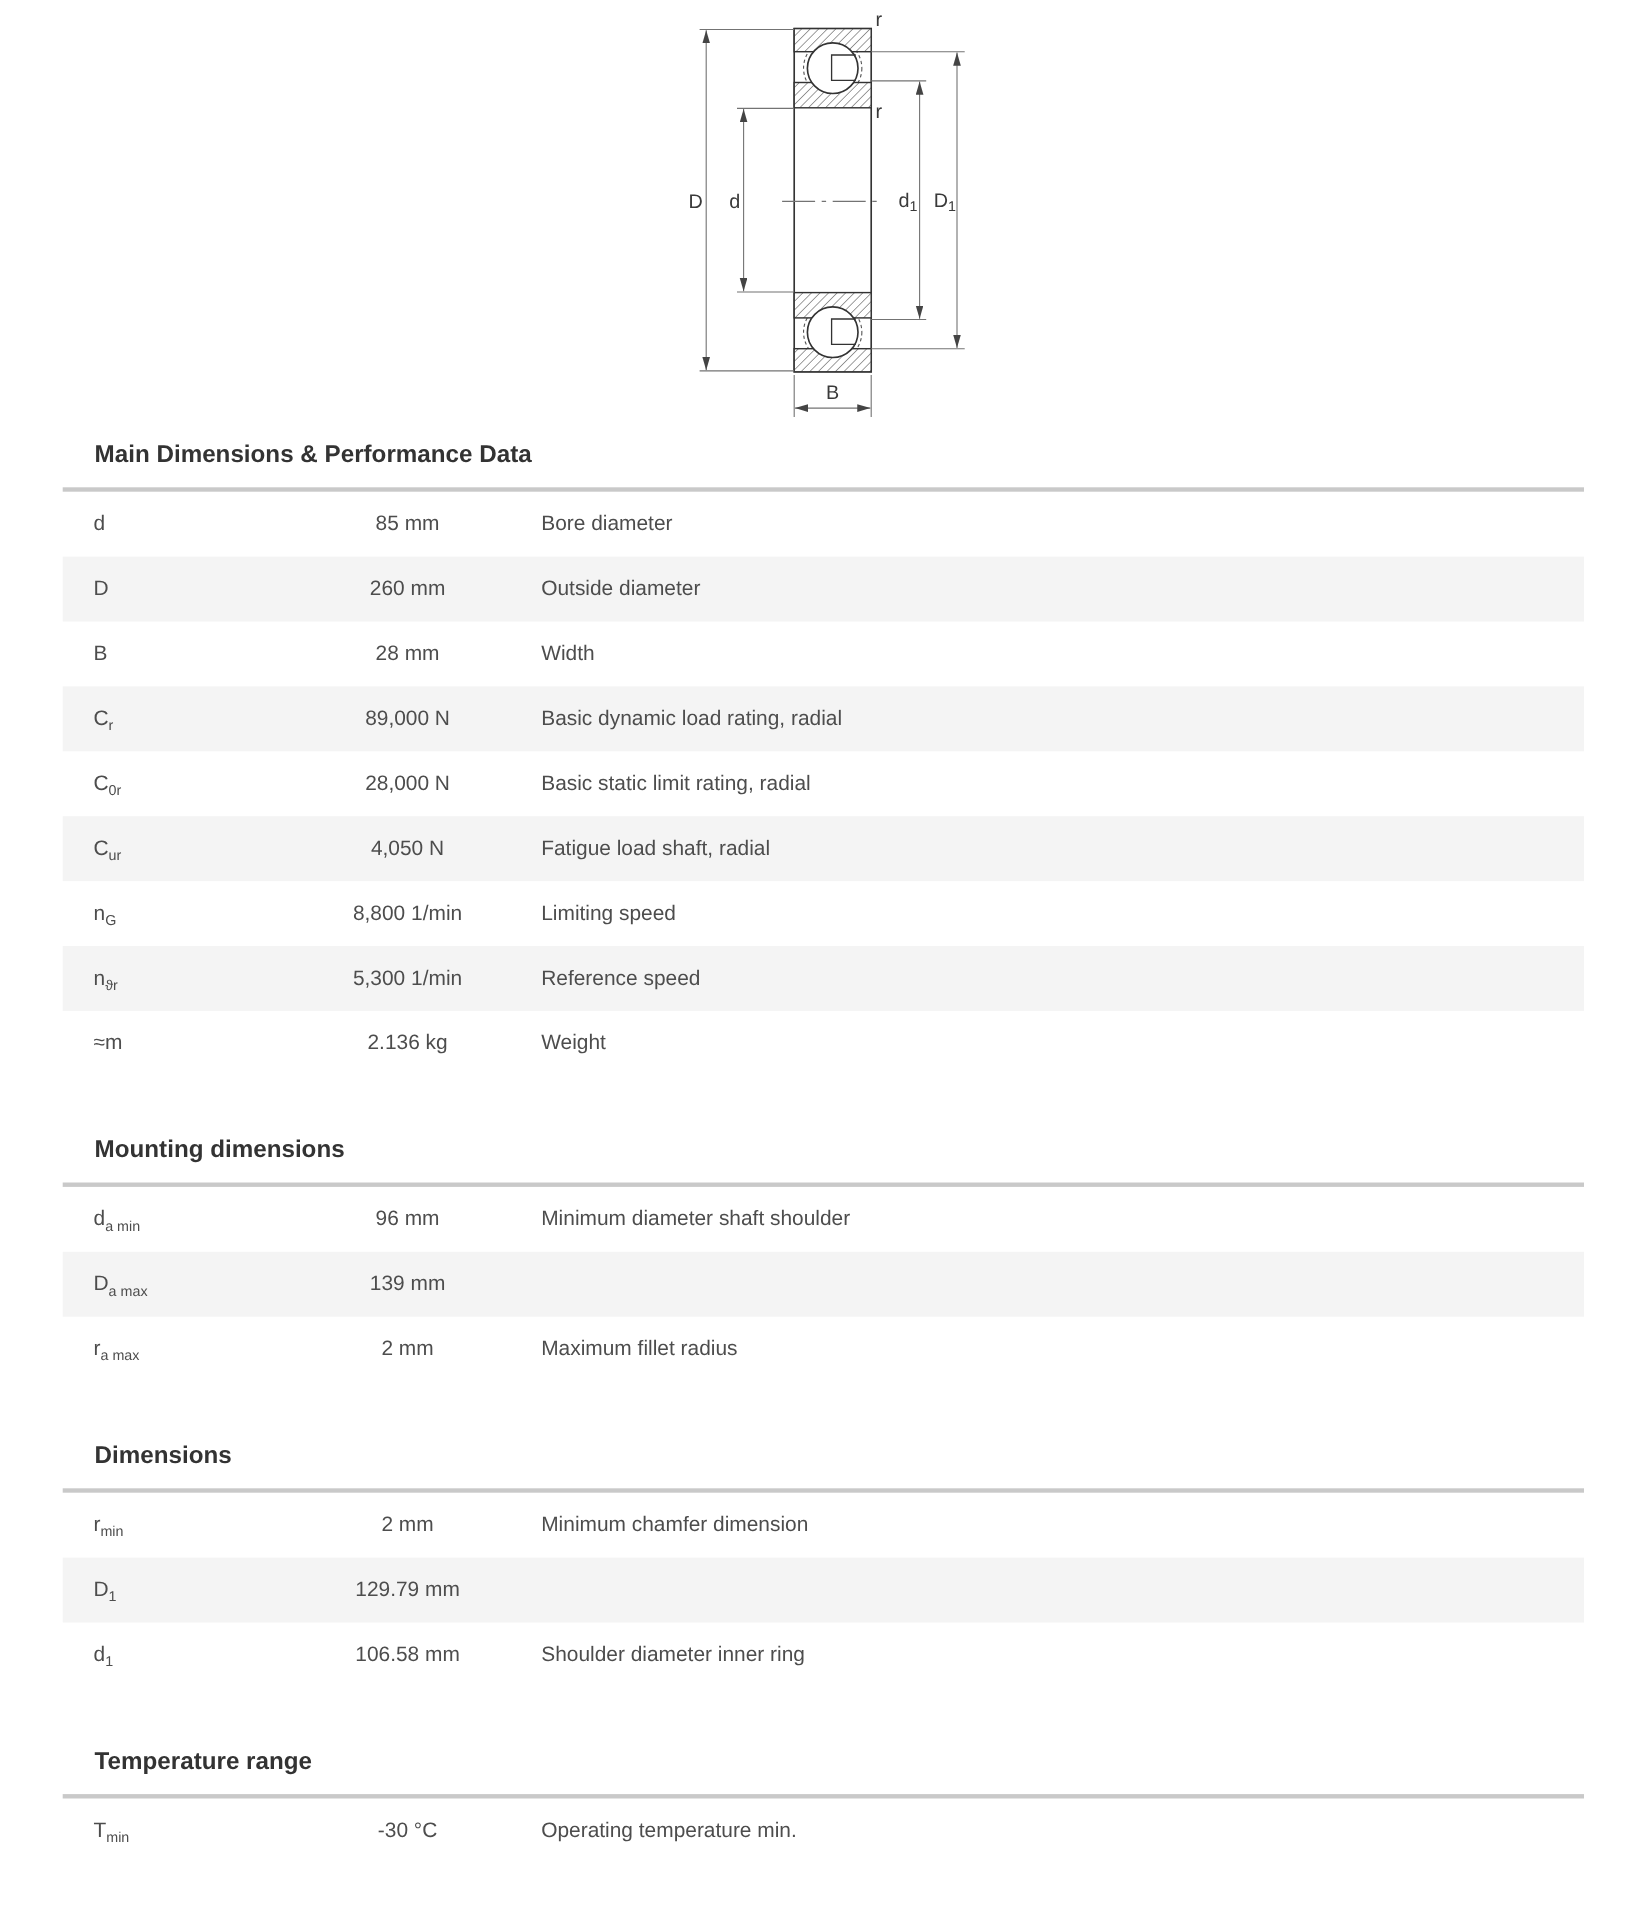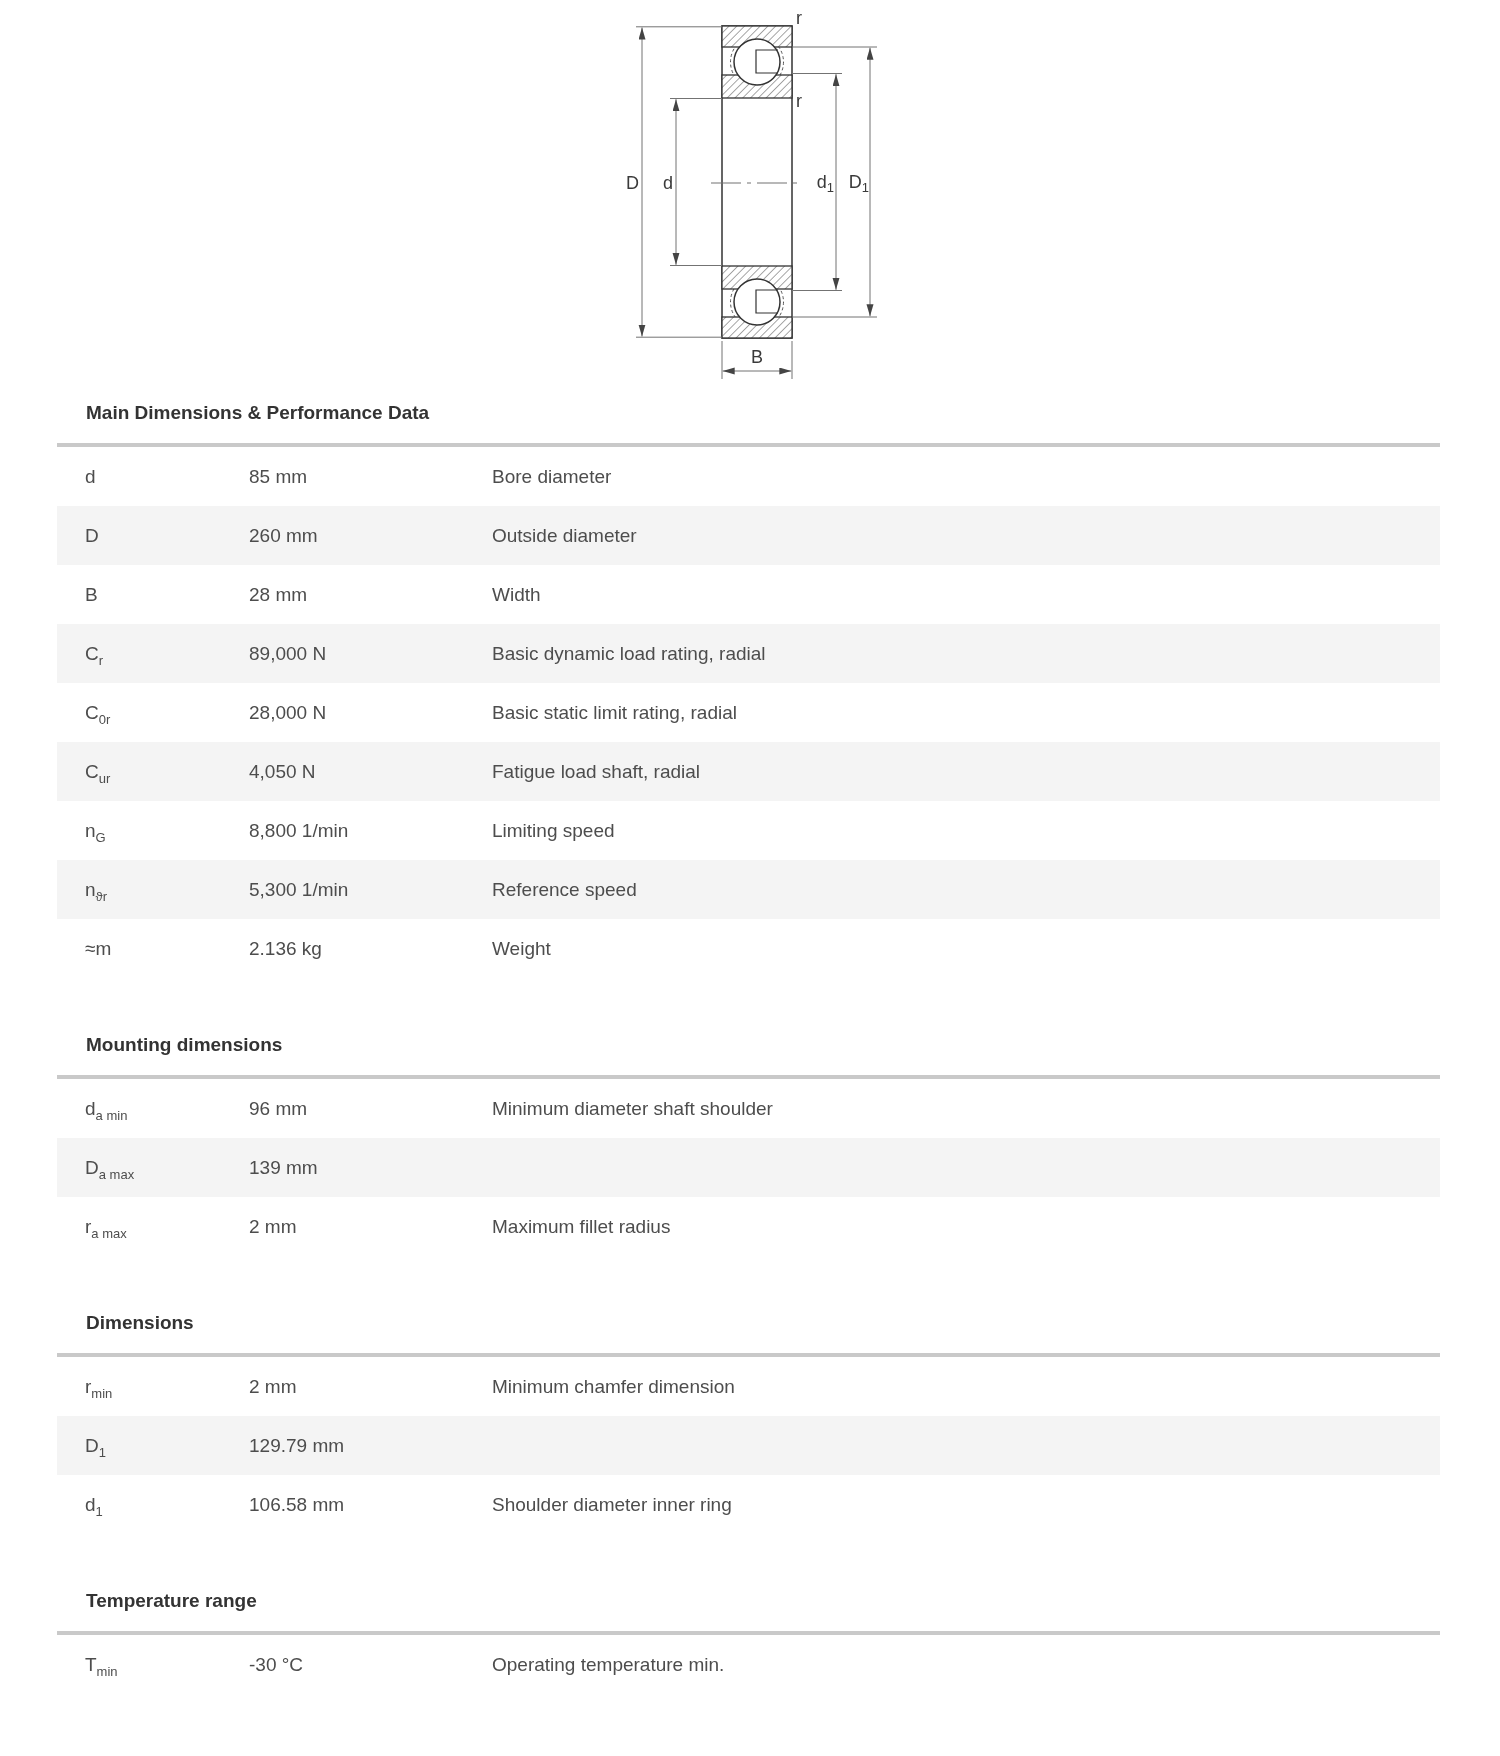--- a/index.html
+++ b/index.html
@@ -8,32 +8,32 @@
     background:#ffffff;
     font-family:"Liberation Sans", sans-serif;
     color:#4d4d4d;
     position:relative;
     overflow:hidden;
   }
   .diagram { display:block; margin-left:560px; }
   .diagram text { font-family:"Liberation Sans", sans-serif; font-size:18px; fill:#3a3a3a; }
   .content { margin:0 60px 0 57px; }
   .section-title {
-    font-size:19px; line-height:26px; font-weight:bold; color:#333333;
+    font-size:22px; line-height:26px; font-weight:bold; color:#333333;
     margin:54px 0 17px 0; padding-left:29px;
   }
   .section-title.first { margin-top:5px; }
   .table { border-top:4px solid #c9c9c9; }
   .row {
     height:59px; display:flex; align-items:center;
     padding-left:28px; font-size:19px; line-height:24px;
   }
   .row:nth-child(even) { background:#f4f4f4; }
   .c-sym { width:164px; }
-  .c-val { width:243px; }
+  .c-val { width:243px;text-align:center; }
   .c-desc { flex:1; }
   sub { font-size:13px; line-height:0; }
 </style>
 </head>
 <body>
 
 <div class="page">
 
   <svg class="diagram" width="380" height="395" viewBox="560 0 380 395">
     <defs>

